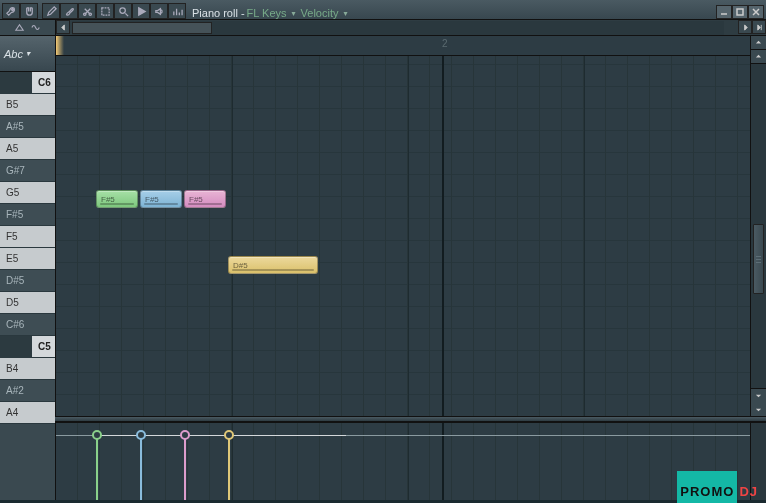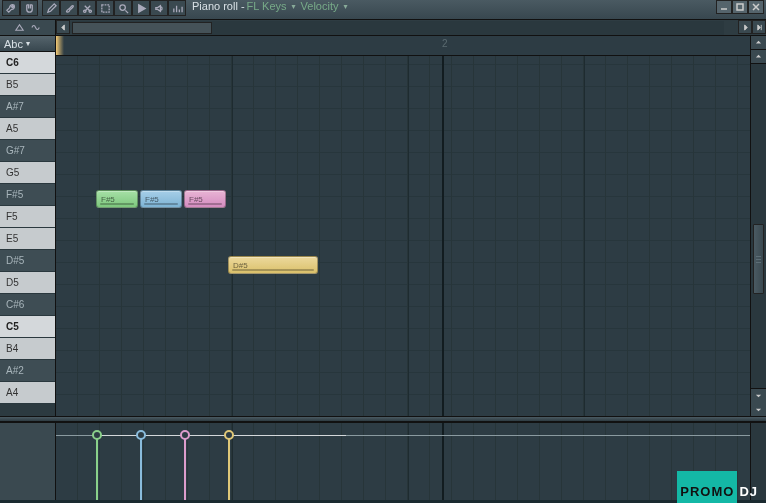--- a/index.html
+++ b/index.html
@@ -1,18 +1,18 @@
 <!DOCTYPE html>
 <html><head>
 <meta charset="utf-8">
 <style>
 * { margin: 0; padding: 0; box-sizing: border-box; }
 body { width: 766px; height: 503px; background: #1a2a30; font-family: Arial, sans-serif; font-size: 10px; color: #aaa; overflow: hidden; position: relative; }
 
-.titlebar { height: 20px; background: linear-gradient(#4a5a62, #38474f); display: flex; align-items: flex-start; border-bottom: 1px solid #111; }
+.titlebar { height: 20px; background: linear-gradient(#4a5a62, #38474f); display: flex; align-items: flex-end; border-bottom: 1px solid #111; }
 .tb-icons { display: flex; gap: 0; padding-left: 2px; }
 .tb-icon { width: 18px; height: 16px; background: #3a4950; border: 1px solid #222; display: flex; align-items: center; justify-content: center; color: #bbb; font-size: 9px; cursor: pointer; }
 .tb-icon svg { width: 11px; height: 11px; stroke: #aab; fill: none; stroke-width: 1.4; }
 .tb-sep { width: 4px; }
 .tb-title { flex: 1; padding-left: 6px; color: #d8e0e5; font-size: 11px; display: flex; align-items: center; gap: 2px; }
 .tb-title .dd { color: #7a8; }
 .tb-title .arrow { color: #8a9; font-size: 8px; margin: 0 3px; }
 .win-btns { display: flex; margin-right: 2px; }
 .win-btn { width: 16px; height: 14px; background: #55646c; border: 1px solid #222; display: flex; align-items: center; justify-content: center; cursor: pointer; }
 .win-btn svg { width: 8px; height: 8px; stroke: #ccc; fill: none; stroke-width: 1.5; }
@@ -21,30 +21,30 @@
 .tool2-left { width: 56px; height: 100%; background: #3a4950; display: flex; align-items: center; justify-content: center; gap: 3px; border-right: 1px solid #111; }
 .tool2-icon { width: 14px; height: 12px; display: flex; align-items: center; justify-content: center; }
 .tool2-icon svg { width: 11px; height: 11px; stroke: #aab; fill: none; stroke-width: 1.2; }
 .hscroll-strip { flex: 1; height: 14px; background: #2a383e; position: relative; margin: 0 14px 0 2px; }
 .hscroll-thumb { position: absolute; left: 0; top: 1px; bottom: 1px; width: 140px; background: #455258; border: 1px solid #222; }
 .hscroll-arrow { width: 14px; height: 14px; background: #3a4950; border: 1px solid #222; display: flex; align-items: center; justify-content: center; position: absolute; }
 .hscroll-arrow svg { width: 7px; height: 7px; stroke: #ccc; fill: #ccc; }
 
 .main { display: flex; height: 380px; position: relative; }
 .key-col { width: 56px; background: #2c3a40; border-right: 1px solid #111; }
-.abc-box { height: 16px; background: linear-gradient(#55646c, #38474f); display: flex; align-items: center; padding-left: 4px; font-size: 11px; color: #d8e0e5; border-bottom: 1px solid #111; }
+.abc-box { height: 36px; background: linear-gradient(#55646c, #38474f); display: flex; align-items: center; padding-left: 4px; font-style: italic; font-size: 11px; color: #d8e0e5; border-bottom: 1px solid #111; }
 .timeline-head { height: 20px; background: #d4aa55; border-bottom: 1px solid #111; display: flex; position: relative; }
 .timeline-head .play-mark { position: absolute; left: 0; top: 0; bottom: 0; width: 8px; background: linear-gradient(90deg, #f4ca75, rgba(244,202,117,0)); }
 .timeline-num { position: absolute; color: #5a6a70; font-size: 10px; top: 2px; }
 
 .keys { height: calc(100% - 20px); overflow: hidden; }
 .key-row { height: 22px; display: flex; align-items: center; padding-left: 6px; font-size: 10px; border-bottom: 1px solid #2a383e; }
 .key-row.white { background: #c6cbce; color: #333; }
 .key-row.black { background: #3e4d54; color: #a8b5bb; }
-.key-row.c { background: #d4d8db; color: #222; font-weight: bold; }
+.key-row.c { background: #d4d8db; color: #222; font-weight: bold; margin-left: 32px; }
 
 .grid-area { flex: 1; position: relative; background: #2d3c44; overflow: hidden; }
 .grid-lines { position: absolute; inset: 0; background-image:
   repeating-linear-gradient(90deg, transparent 0, transparent 21px, #273539 21px, #273539 22px),
   repeating-linear-gradient(0deg, transparent 0, transparent 21px, #27363c 21px, #27363c 22px);
 }
 .grid-bar { position: absolute; top: 0; bottom: 0; width: 1px; background: #1e2b30; }
 
 .note { position: absolute; height: 18px; border-radius: 3px; display: flex; align-items: center; padding-left: 4px; font-size: 8px; color: #333; border: 1px solid rgba(0,0,0,0.3); box-shadow: inset 0 1px 0 rgba(255,255,255,0.3); cursor: pointer; }
 .note::after { content: ''; position: absolute; left: 3px; right: 3px; bottom: 2px; height: 2px; background: rgba(0,0,0,0.25); border-radius: 1px; }
@@ -76,21 +76,21 @@
 .vel-pin .head { position: absolute; top: 7px; left: -4px; width: 10px; height: 10px; border: 2px solid; border-radius: 50%; background: #2d3c44; }
 .vel-pin.green .stick { background: #8ad08a; } .vel-pin.green .head { border-color: #8ad08a; }
 .vel-pin.blue  .stick { background: #8abcdc; } .vel-pin.blue  .head { border-color: #8abcdc; }
 .vel-pin.pink  .stick { background: #dc9ccc; } .vel-pin.pink  .head { border-color: #dc9ccc; }
 .vel-pin.yellow .stick{ background: #e0c878; } .vel-pin.yellow .head{ border-color: #e0c878; }
 
 .vel-vscroll { width: 16px; background: #2a383e; border-left: 1px solid #111; }
 
 .watermark { position: absolute; right: 8px; bottom: 4px; font-size: 13px; font-weight: bold; letter-spacing: 1px; }
 .watermark .box { background: #14b8a6; color: #111; padding: 13px 3px; }
-.watermark .dj { color: #ffffff; padding-left: 2px; }
+.watermark .dj { color: #ef4444; padding-left: 2px; }
 </style>
 </head>
 <body>
 
 <div class="titlebar">
   <div class="tb-icons">
     <div class="tb-icon">
         <svg viewBox="0 0 12 12">
           <path d="M8 2a3 3 0 00-4 3l-3 3 2 2 3-3a3 3 0 003-4l-2 2-1-1 2-2z"></path>
         </svg>
@@ -208,21 +208,21 @@
 
 <div class="main">
   <div class="key-col">
     <div class="abc-box">
         <span>Abc</span>
         <span style="margin-left:3px;font-size:8px;">▾</span>
       </div>
     <div class="keys" id="keys">
         <div class="key-row c">C6</div>
         <div class="key-row white">B5</div>
-        <div class="key-row black">A#7</div>
+        <div class="key-row black">A#5</div>
         <div class="key-row white">A5</div>
         <div class="key-row black">G#7</div>
         <div class="key-row white">G5</div>
         <div class="key-row black">F#5</div>
         <div class="key-row white">F5</div>
         <div class="key-row white">E5</div>
         <div class="key-row black">D#5</div>
         <div class="key-row white">D5</div>
         <div class="key-row black">C#6</div>
         <div class="key-row c">C5</div>

